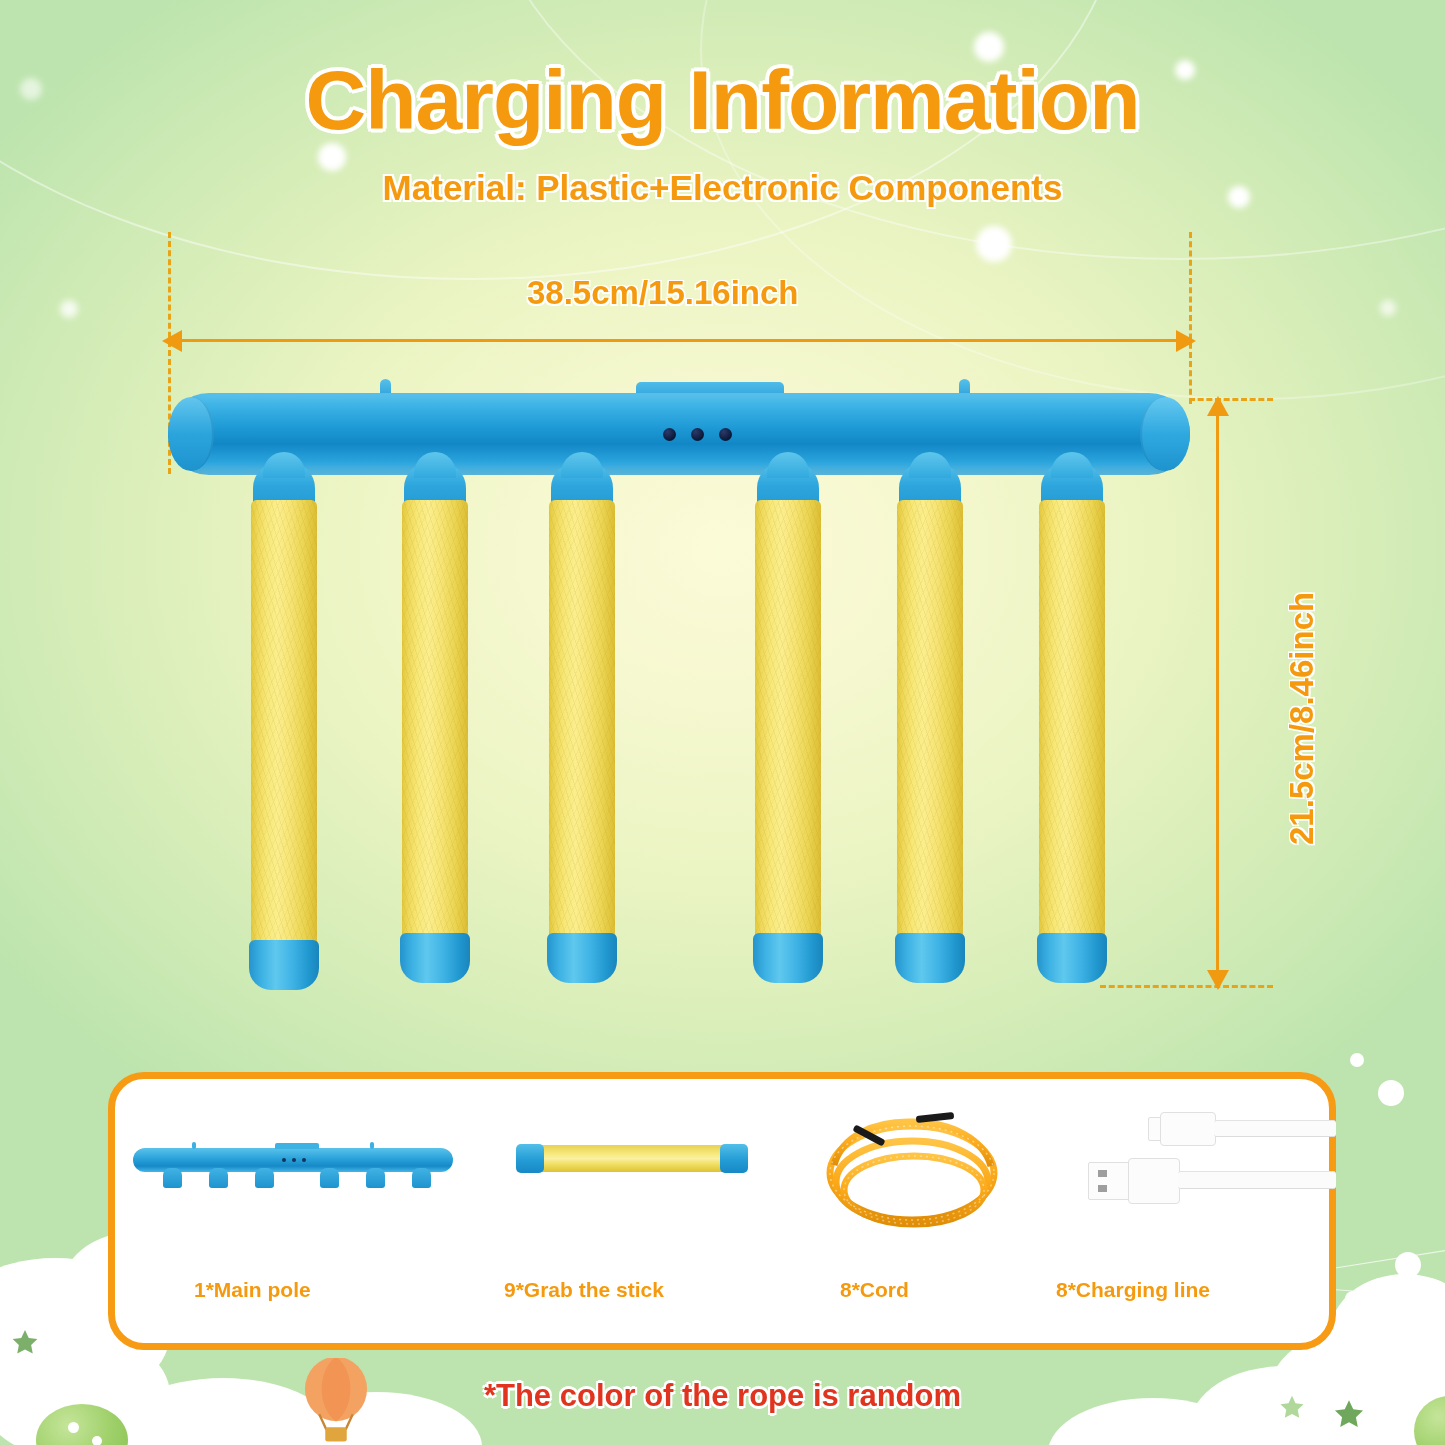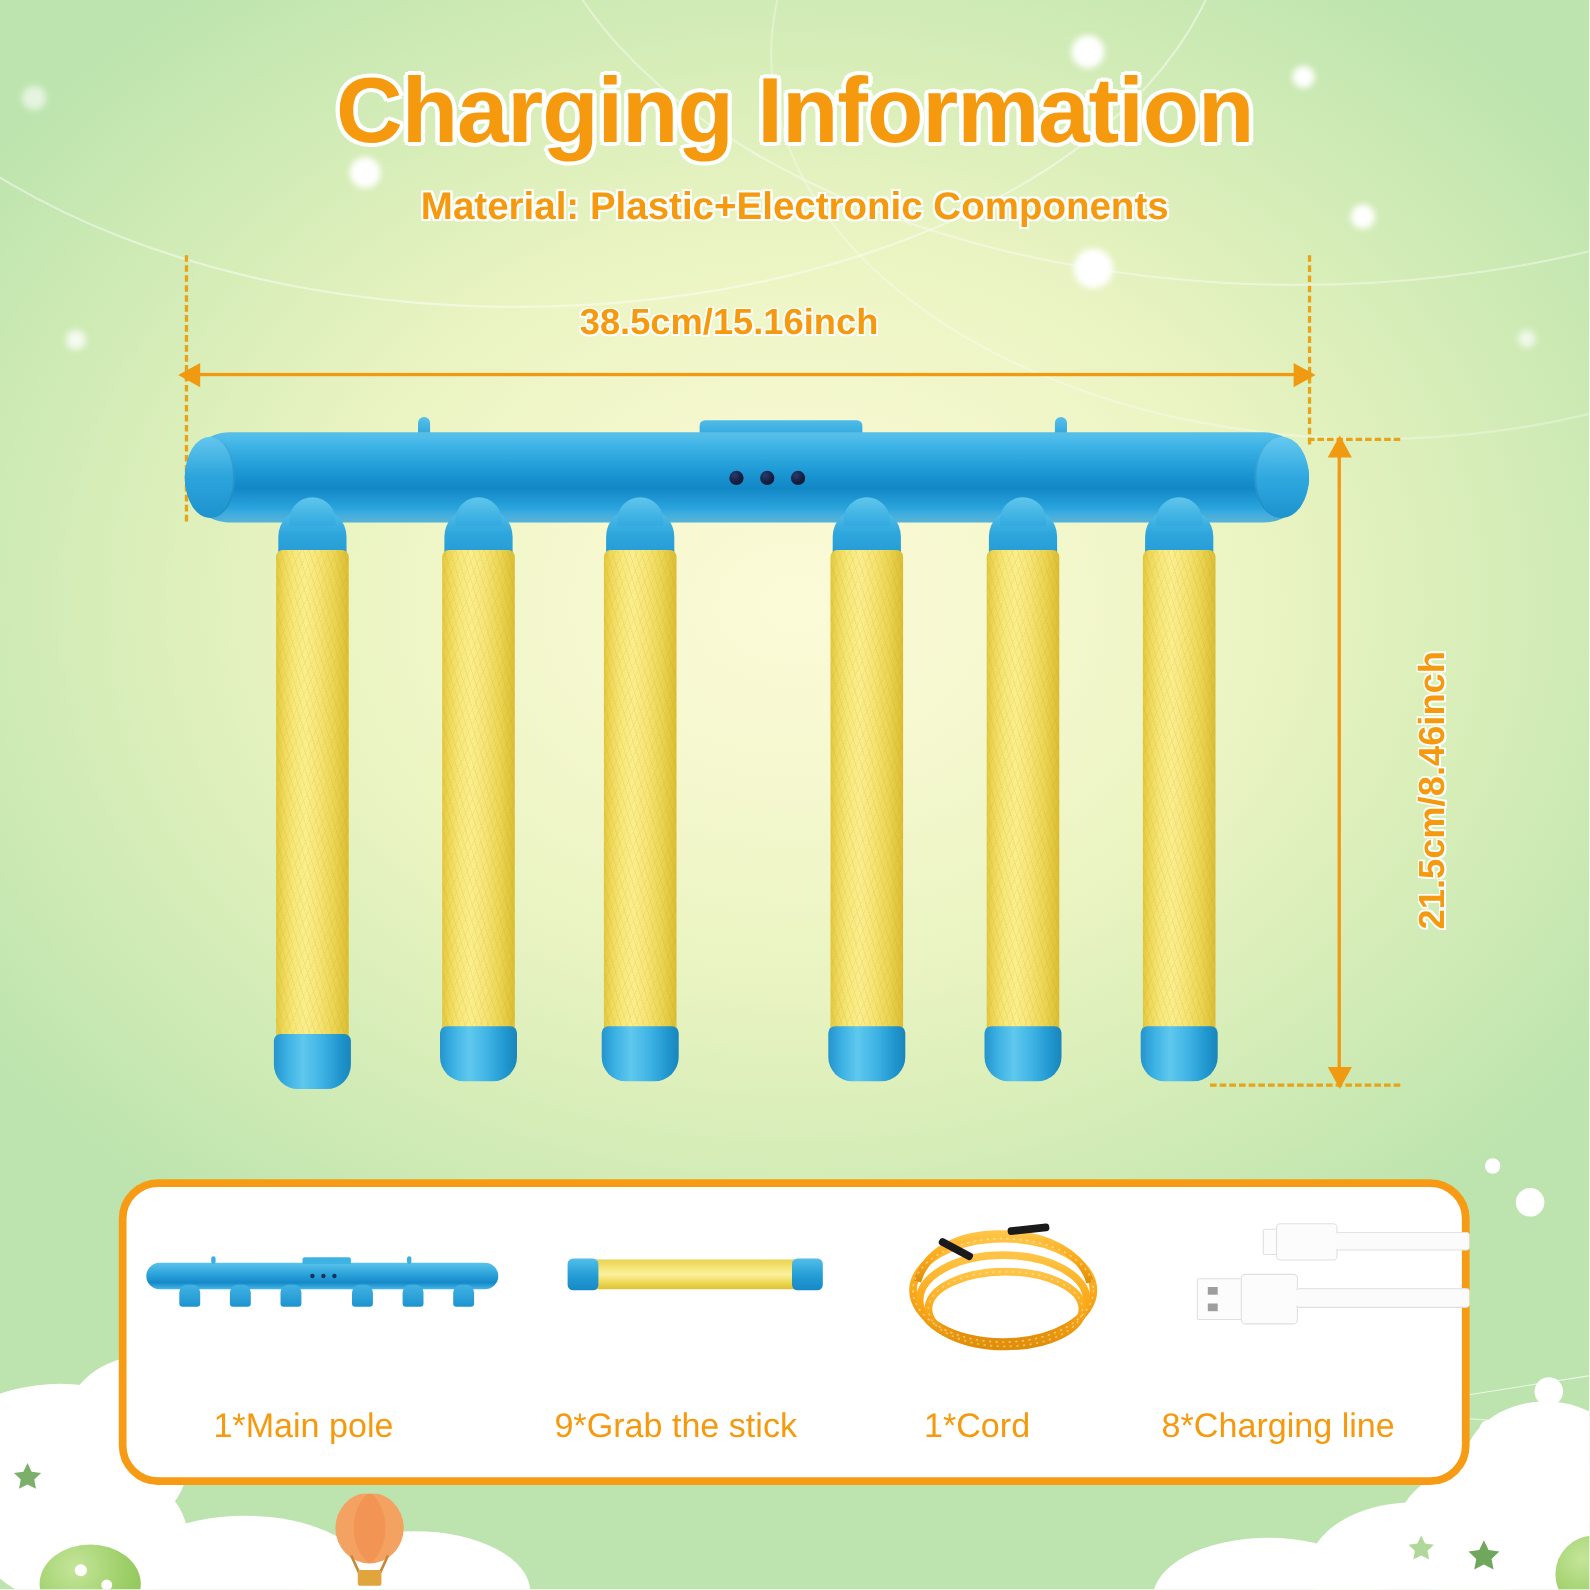--- a/index.html
+++ b/index.html
@@ -234,22 +234,22 @@
     left: 108px;
     top: 1072px;
     width: 1228px;
     height: 278px;
     background: #ffffff;
     border: 7px solid #F79A14;
     border-radius: 36px;
   }
   .acc-label {
     position: absolute;
-    font-size: 31px;
-    font-weight: normal;
+    font-size: 21px;
+    font-weight: bold;
     color: #F59A0E;
     white-space: nowrap;
     text-shadow: -1.5px -1.5px 0 #fff, 1.5px -1.5px 0 #fff, -1.5px 1.5px 0 #fff, 1.5px 1.5px 0 #fff;
   }
 
   
   .mini-bar {
     position: absolute;
     left: 133px; top: 1148px;
     width: 320px; height: 24px;
@@ -526,17 +526,18 @@
 
     <div class="connector" style="left:1088px; top:1162px; width:42px; height:38px; border-radius:2px;"></div>
     <div style="position:absolute; left:1098px; top:1170px; width:9px; height:7px; background:#9e9e9e;"></div>
     <div style="position:absolute; left:1098px; top:1185px; width:9px; height:7px; background:#9e9e9e;"></div>
     <div class="connector" style="left:1128px; top:1158px; width:52px; height:46px; border-radius:4px;"></div>
     <div class="cable-line" style="left:1178px; top:1171px; width:158px; height:18px;"></div>
   </div>
 
   <div class="acc-label" style="left:194px; top:1278px;">1*Main pole</div>
   <div class="acc-label" style="left:504px; top:1278px;">9*Grab the stick</div>
-  <div class="acc-label" style="left:840px; top:1278px;">1*Cord</div>
+  <div class="acc-label" style="left:840px; top:1278px;">8*Cord</div>
   <div class="acc-label" style="left:1056px; top:1278px;">8*Charging line</div>
 
+  <div class="footnote">*The color of the rope is random</div>
 
 </div>
 
 </body></html>

